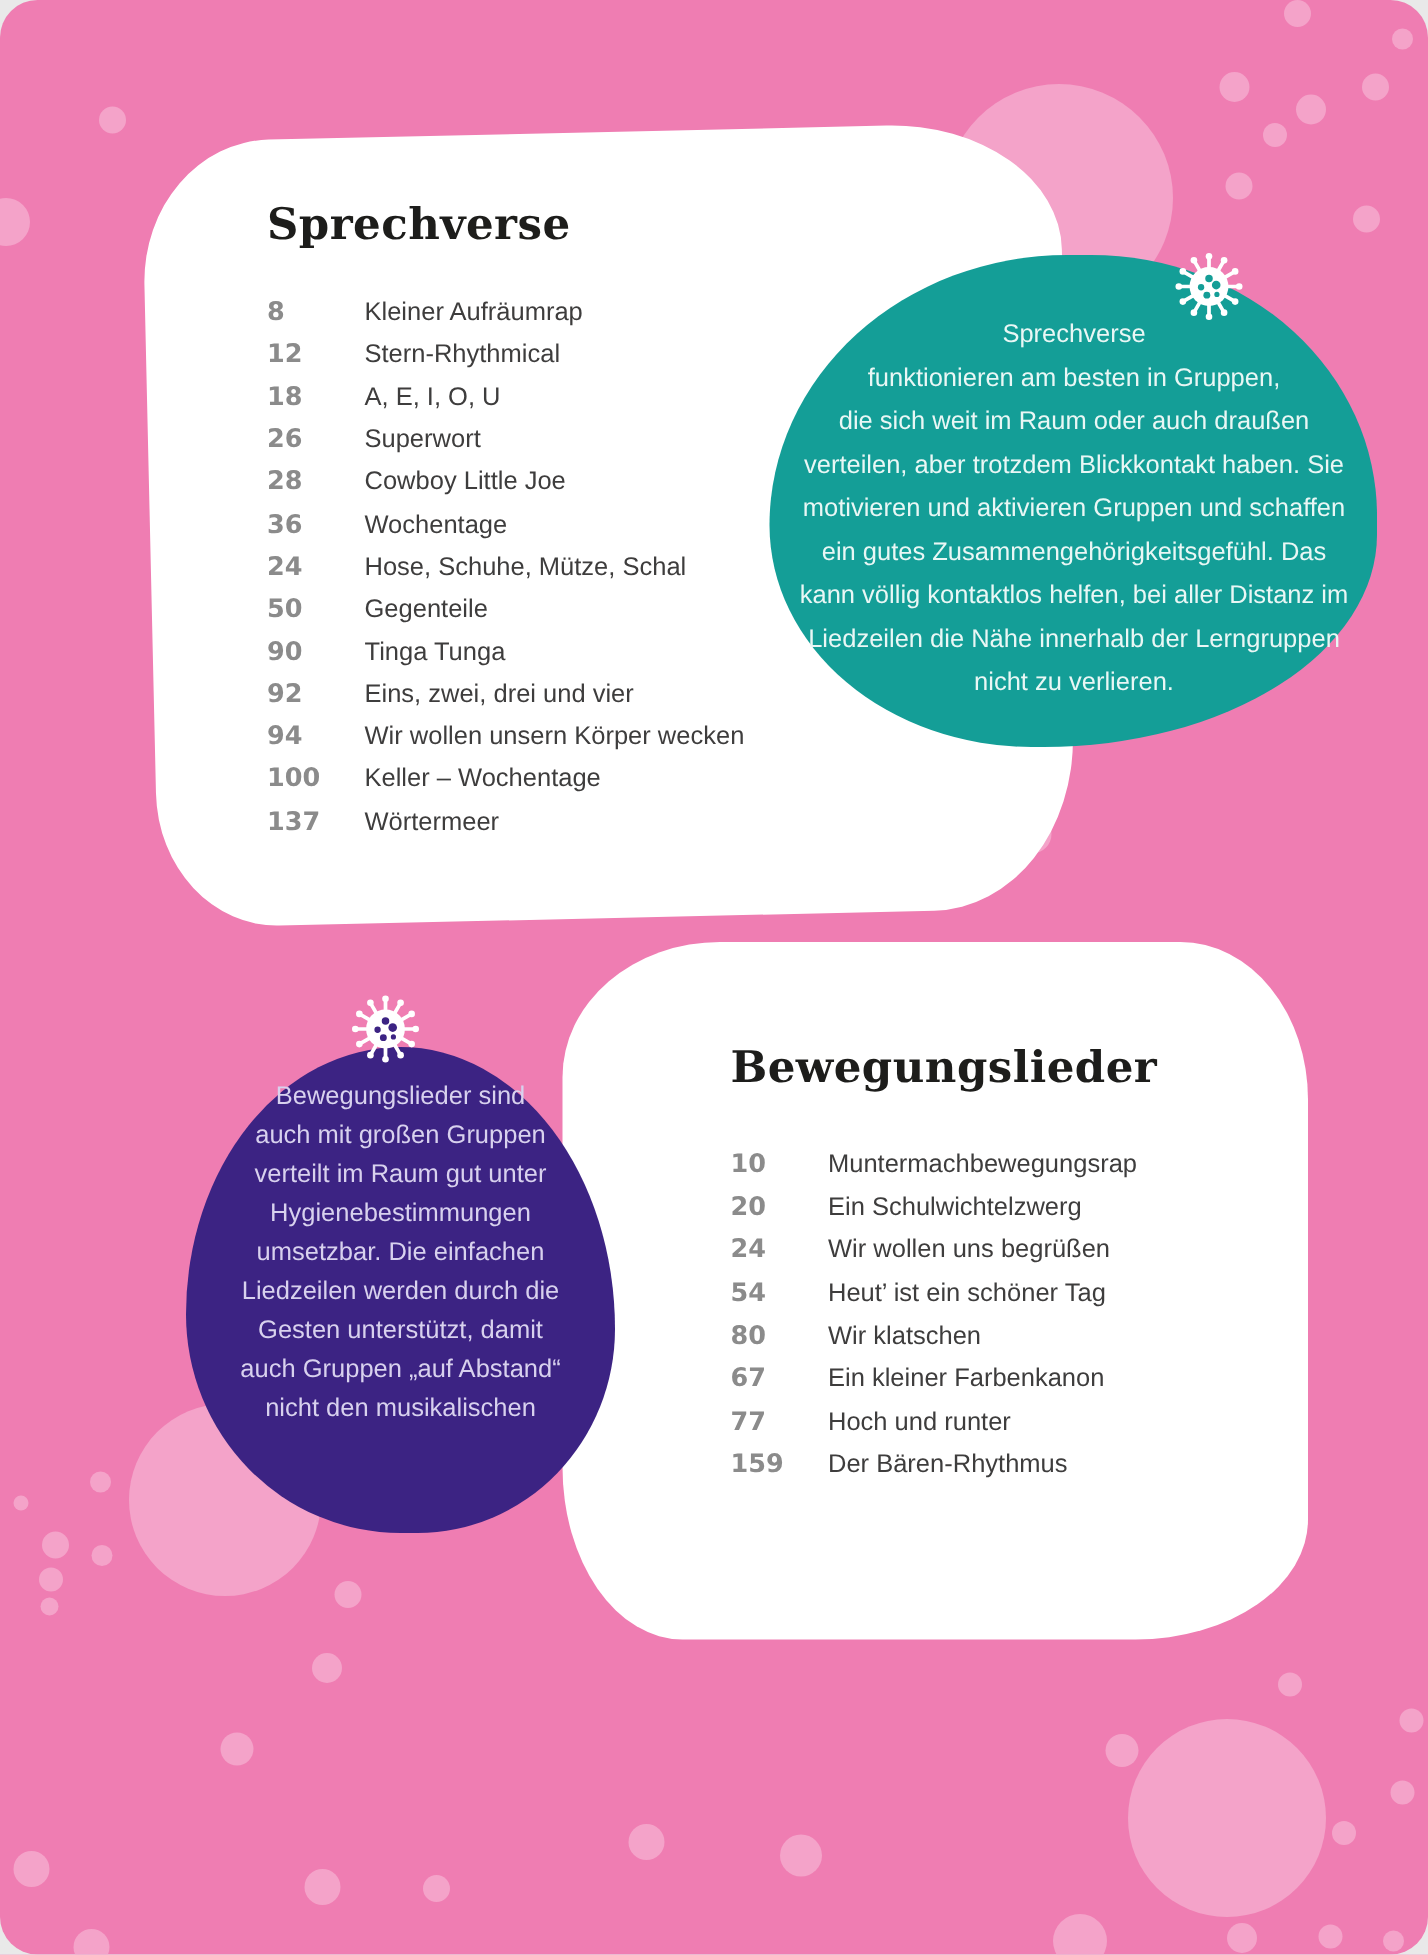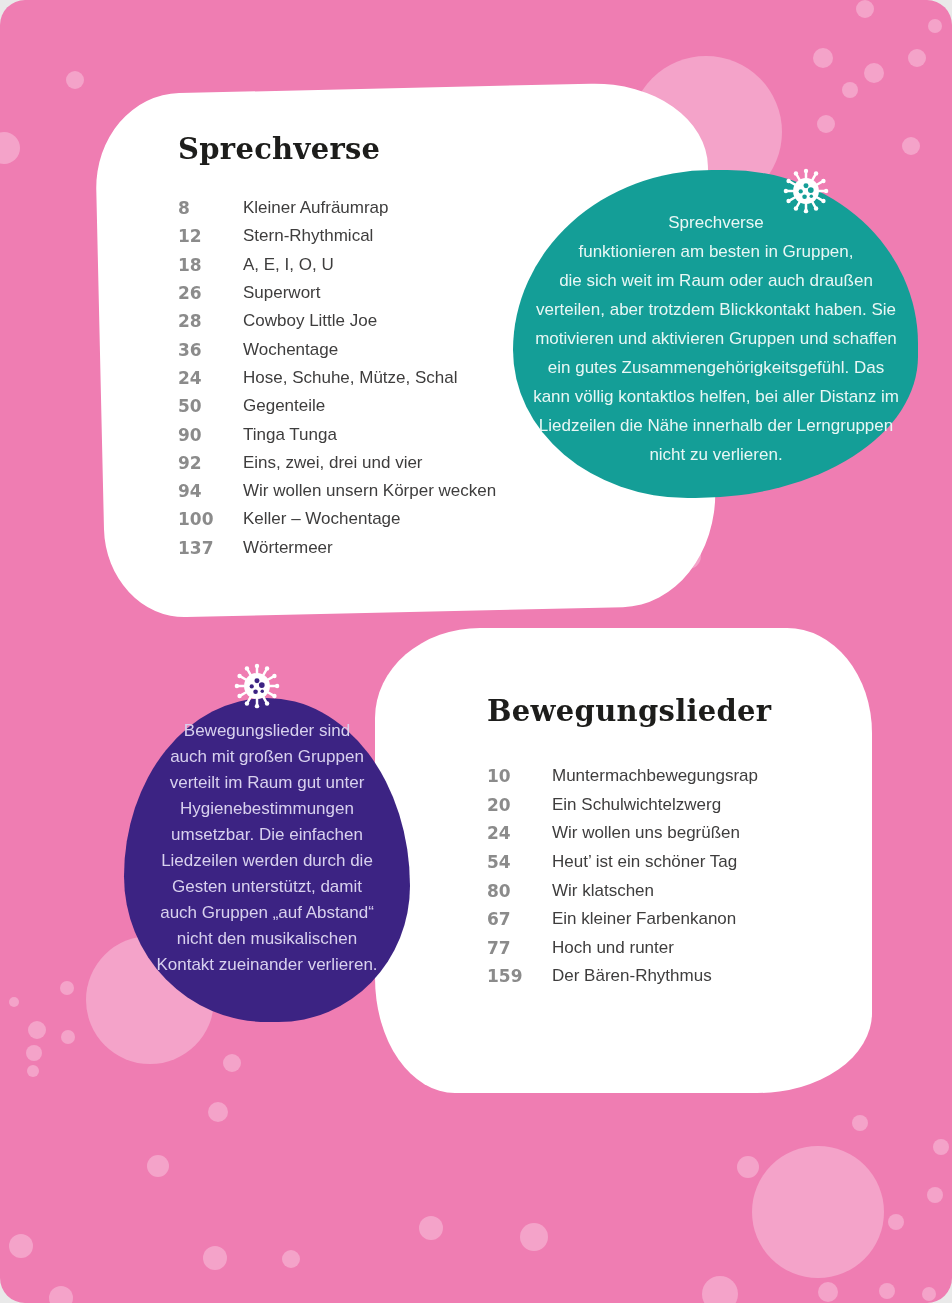--- a/index.html
+++ b/index.html
@@ -229,21 +229,20 @@
   <div class="note" id="note-bewegungslieder">
       <div class="note-line">Bewegungslieder sind</div>
       <div class="note-line">auch mit großen Gruppen</div>
       <div class="note-line">verteilt im Raum gut unter</div>
       <div class="note-line">Hygienebestimmungen</div>
       <div class="note-line">umsetzbar. Die einfachen</div>
       <div class="note-line">Liedzeilen werden durch die</div>
       <div class="note-line">Gesten unterstützt, damit</div>
       <div class="note-line">auch Gruppen „auf Abstand“</div>
       <div class="note-line">nicht den musikalischen</div>
-      <div class="note-line">Kontakt zueinander verlieren.</div>
     </div>
 
   <svg class="virus" id="virus-teal" viewBox="0 0 48 48">
     <g stroke="#ffffff" stroke-width="2.6" stroke-linecap="round">
       <line x1="36" y1="24" x2="43" y2="24"></line>
         <line x1="34.39" y1="30" x2="40.45" y2="33.5"></line>
       <line x1="30" y1="34.39" x2="33.5" y2="40.45"></line>
         <line x1="24" y1="36" x2="24" y2="43"></line>
       <line x1="18" y1="34.39" x2="14.5" y2="40.45"></line>
         <line x1="13.61" y1="30" x2="7.55" y2="33.5"></line>

